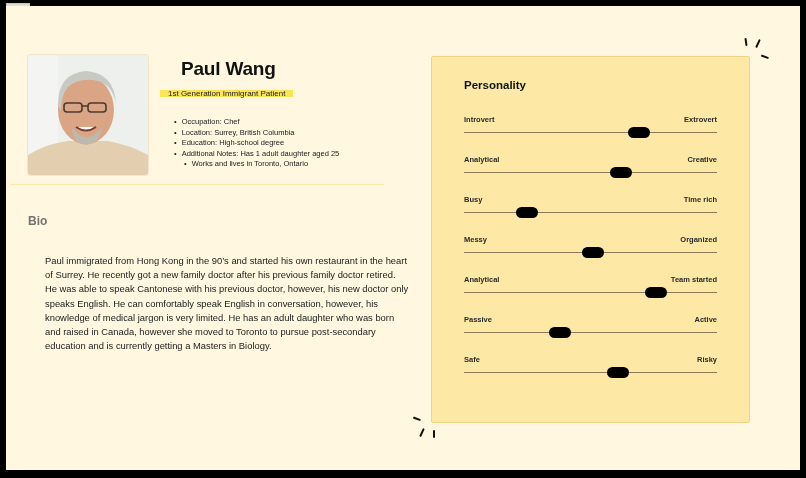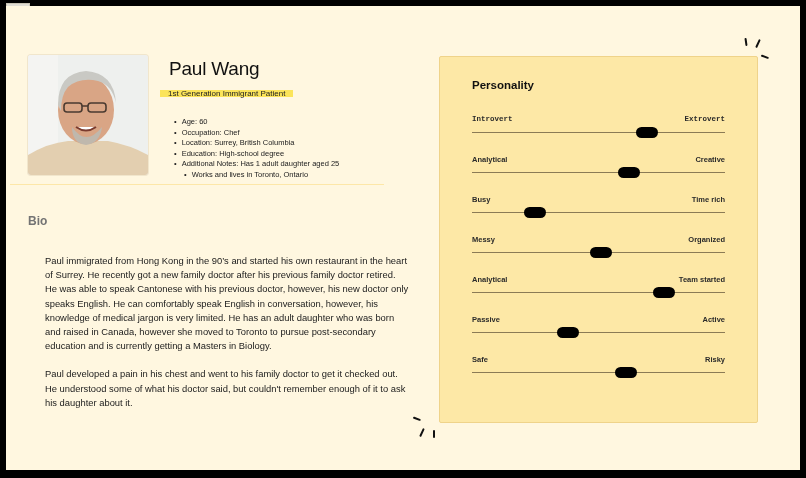--- a/index.html
+++ b/index.html
@@ -15,37 +15,37 @@
     position:absolute; left:6px; top:3px; width:22px; height:4px;
     background:#e0ddd4; border:1px solid #c9c4b6; font-size:2px; color:#888;
   }
   .photo {
     position:absolute; left:28px; top:55px; width:120px; height:120px;
     border-radius:3px; overflow:hidden; background:#f5efe4;
     box-shadow:0 0 0 1px #f1e6cc;
   }
   .photo svg { width:100%; height:100%; display:block; }
   .name {
-    position:absolute; left:169px; top:58px; font-size:19px; font-weight:normal; color:#111;
+    position:absolute; left:181px; top:58px; font-size:19px; font-weight:bold; color:#111;
     letter-spacing:-0.2px;
   }
   .tag {
     position:absolute; left:160px; top:88px; font-size:8px; color:#222; padding:1px 8px 1px 8px;
     background:linear-gradient(180deg, transparent 15%, #fbe45a 15%, #fbe45a 85%, transparent 85%);
   }
   .facts { position:absolute; left:174px; top:117px; margin:0; padding:0; list-style:none; font-size:7.5px; color:#222; line-height:10.5px; }
   .facts li::before { content:"•"; margin-right:5px; }
   .facts li.sub { padding-left:10px; }
   .divider { position:absolute; left:10px; top:184px; width:374px; height:1px; background:#fde7a8; }
   .bio-title { position:absolute; left:28px; top:214px; font-size:12px; font-weight:bold; color:#737373; }
   .bio { position:absolute; left:28px; top:237px; width:364px; font-size:9.4px; line-height:14.2px; color:#1b1b1b; margin:17px; }
   .bio p { margin:0 0 14px 0; }
   .panel {
     position:absolute; left:431px; top:56px; width:317px; height:365px;
-    background:#fde8a6; border:1px solid #efd38a; border-radius:2px;margin-left:8px;
+    background:#fde8a6; border:1px solid #efd38a; border-radius:2px;
   }
   .panel-title { position:absolute; left:32px; top:22px; font-size:11.5px; font-weight:bold; color:#111; }
   .trait { position:absolute; left:32px; width:253px; height:30px; }
   .trait .l, .trait .r { position:absolute; top:0; font-size:7.5px; font-weight:bold; color:#2a2a2a; }
   .trait .l { left:0; } .trait .r { right:0; }
   .trait .track { position:absolute; left:0; right:0; top:17px; height:1px; background:#8b7b55; }
   .trait .thumb { position:absolute; top:12px; width:22px; height:11px; margin-left:-11px; background:#000; border-radius:6px; }
   .tick { position:absolute; width:1.6px; background:#111; border-radius:1px; }
 </style>
 </head>
@@ -67,40 +67,38 @@
     <rect x="60" y="48" width="18" height="9" rx="3" fill="none" stroke="#4a3a30" stroke-width="1.6"></rect>
     <line x1="54" y1="51" x2="60" y2="51" stroke="#4a3a30" stroke-width="1.4"></line>
     <path d="M48 72 Q58 79 68 72" stroke="#7a3b2e" stroke-width="2" fill="#fff"></path>
   </svg>
 </div>
 
 <div class="name">Paul Wang</div>
 <div class="tag">1st Generation Immigrant Patient</div>
 
 <ul class="facts">
-  <li>Age: 60</li>
   <li>Occupation: Chef</li>
   <li>Location: Surrey, British Columbia</li>
   <li>Education: High-school degree</li>
   <li>Additional Notes: Has 1 adult daughter aged 25</li>
   <li class="sub">Works and lives in Toronto, Ontario</li>
 </ul>
 
 <div class="divider"></div>
 
 <div class="bio-title">Bio</div>
 <div class="bio">
   <p>Paul immigrated from Hong Kong in the 90’s and started his own restaurant in the heart of Surrey. He recently got a new family doctor after his previous family doctor retired. He was able to speak Cantonese with his previous doctor, however, his new doctor only speaks English. He can comfortably speak English in conversation, however, his knowledge of medical jargon is very limited. He has an adult daughter who was born and raised in Canada, however she moved to Toronto to pursue post-secondary education and is currently getting a Masters in Biology.</p>
-  <p>Paul developed a pain in his chest and went to his family doctor to get it checked out. He understood some of what his doctor said, but couldn't remember enough of it to ask his daughter about it.</p>
 </div>
 
 <div class="panel">
   <div class="panel-title">Personality</div>
   <div id="traits">
-      <div class="trait" style="top: 58px; font-family: Liberation Mono, monospace;">
+      <div class="trait" style="top: 58px;">
         <span class="l">Introvert</span>
         <span class="r">Extrovert</span>
         <div class="track"></div>
         <div class="thumb" style="left: 69%;"></div>
       </div>
       <div class="trait" style="top: 98px;">
         <span class="l">Analytical</span>
         <span class="r">Creative</span>
         <div class="track"></div>
         <div class="thumb" style="left: 62%;"></div>

